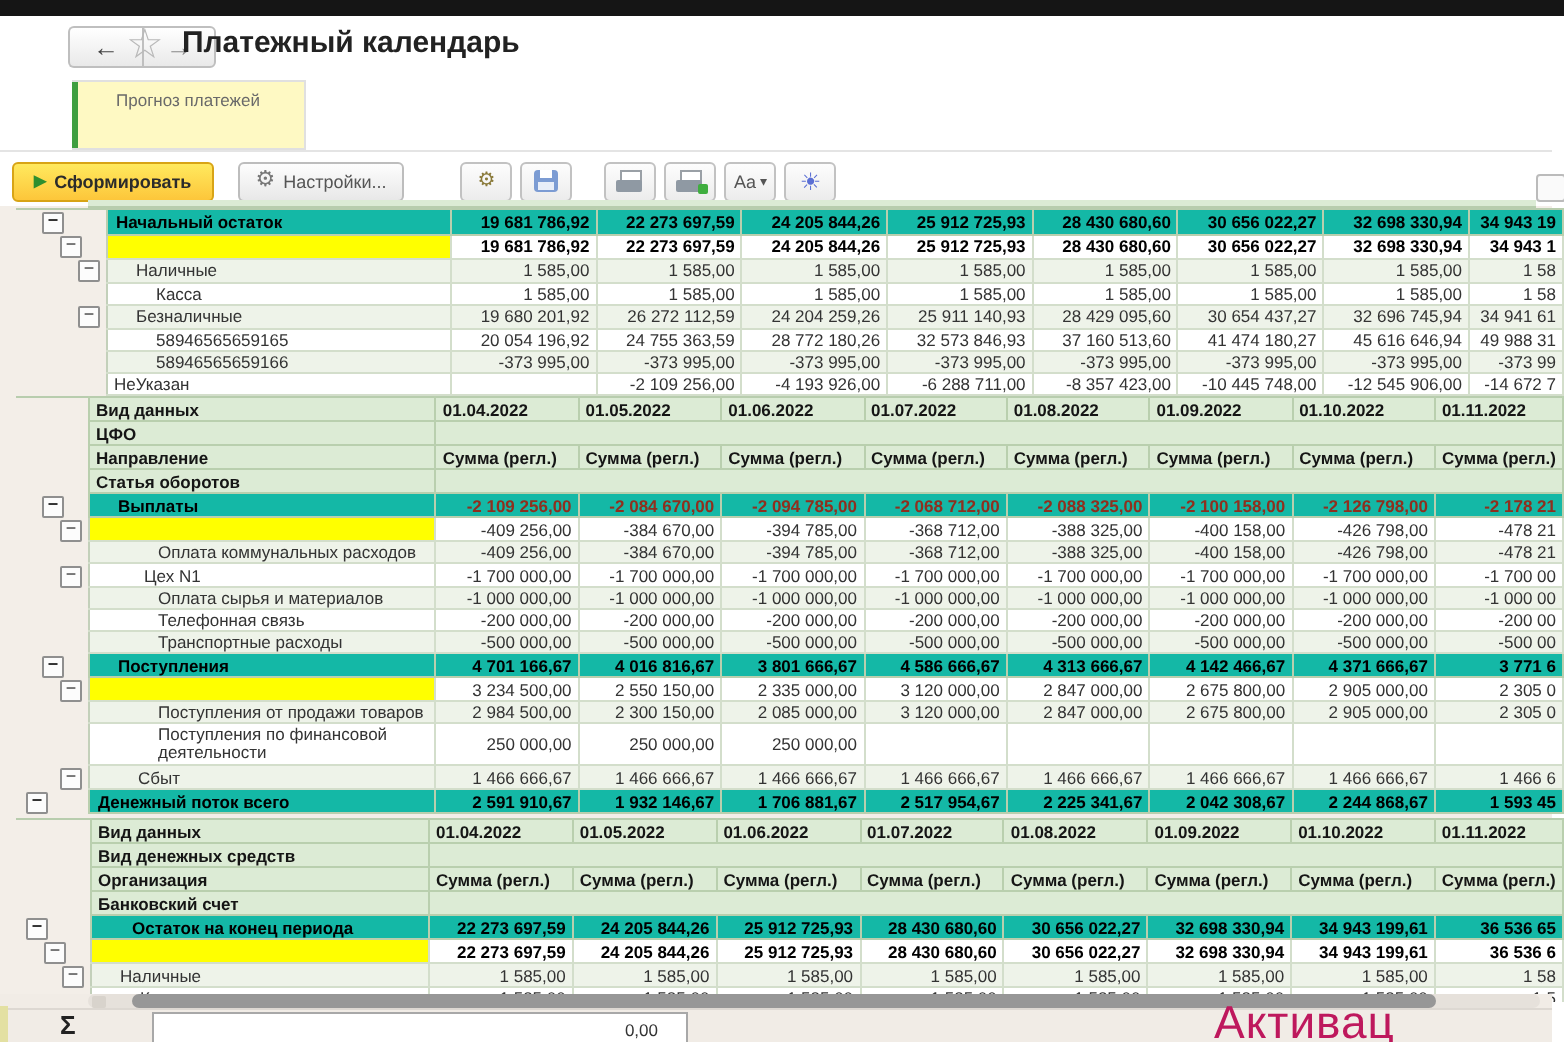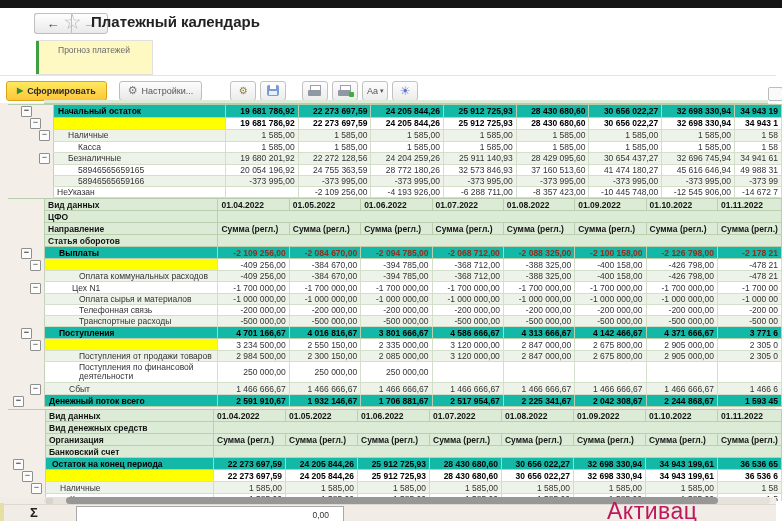--- a/index.html
+++ b/index.html
@@ -199,21 +199,21 @@
           <td class="num">1 585,00</td>
           <td class="num">1 585,00</td>
           <td class="num">1 585,00</td>
           <td class="num">1 585,00</td>
           <td class="num">1 58</td>
         </tr>
         <tr class="alt">
           <td class="tree"><span class="exp" style="margin-left:28px">−</span></td>
           <td class="lbl" style="padding-left:14px">Безналичные</td>
           <td class="num">19 680 201,92</td>
-          <td class="num">22 272 128,56</td>
+          <td class="num">26 272 112,59</td>
           <td class="num">24 204 259,26</td>
           <td class="num">25 911 140,93</td>
           <td class="num">28 429 095,60</td>
           <td class="num">30 654 437,27</td>
           <td class="num">32 696 745,94</td>
           <td class="num">34 941 61</td>
         </tr>
         <tr class="">
           <td class="tree"></td>
           <td class="lbl" style="padding-left:24px">58946565659165</td>
@@ -505,21 +505,21 @@
           <td>Сумма (регл.)</td>
           <td>Сумма (регл.)</td>
         </tr>
         <tr class="hrow">
           <td class="tree"></td>
           <td class="lbl">Банковский счет</td>
           <td colspan="8"></td>
         </tr>
         <tr class="total">
           <td class="tree"><span class="exp" style="margin-left:2px">−</span></td>
-          <td class="lbl" style="padding-left:6px">Остаток на конец периода</td>
+          <td class="lbl" style="padding-left:20px">Остаток на конец периода</td>
           <td class="num">22 273 697,59</td>
           <td class="num">24 205 844,26</td>
           <td class="num">25 912 725,93</td>
           <td class="num">28 430 680,60</td>
           <td class="num">30 656 022,27</td>
           <td class="num">32 698 330,94</td>
           <td class="num">34 943 199,61</td>
           <td class="num">36 536 65</td>
         </tr>
         <tr class="ybold">

